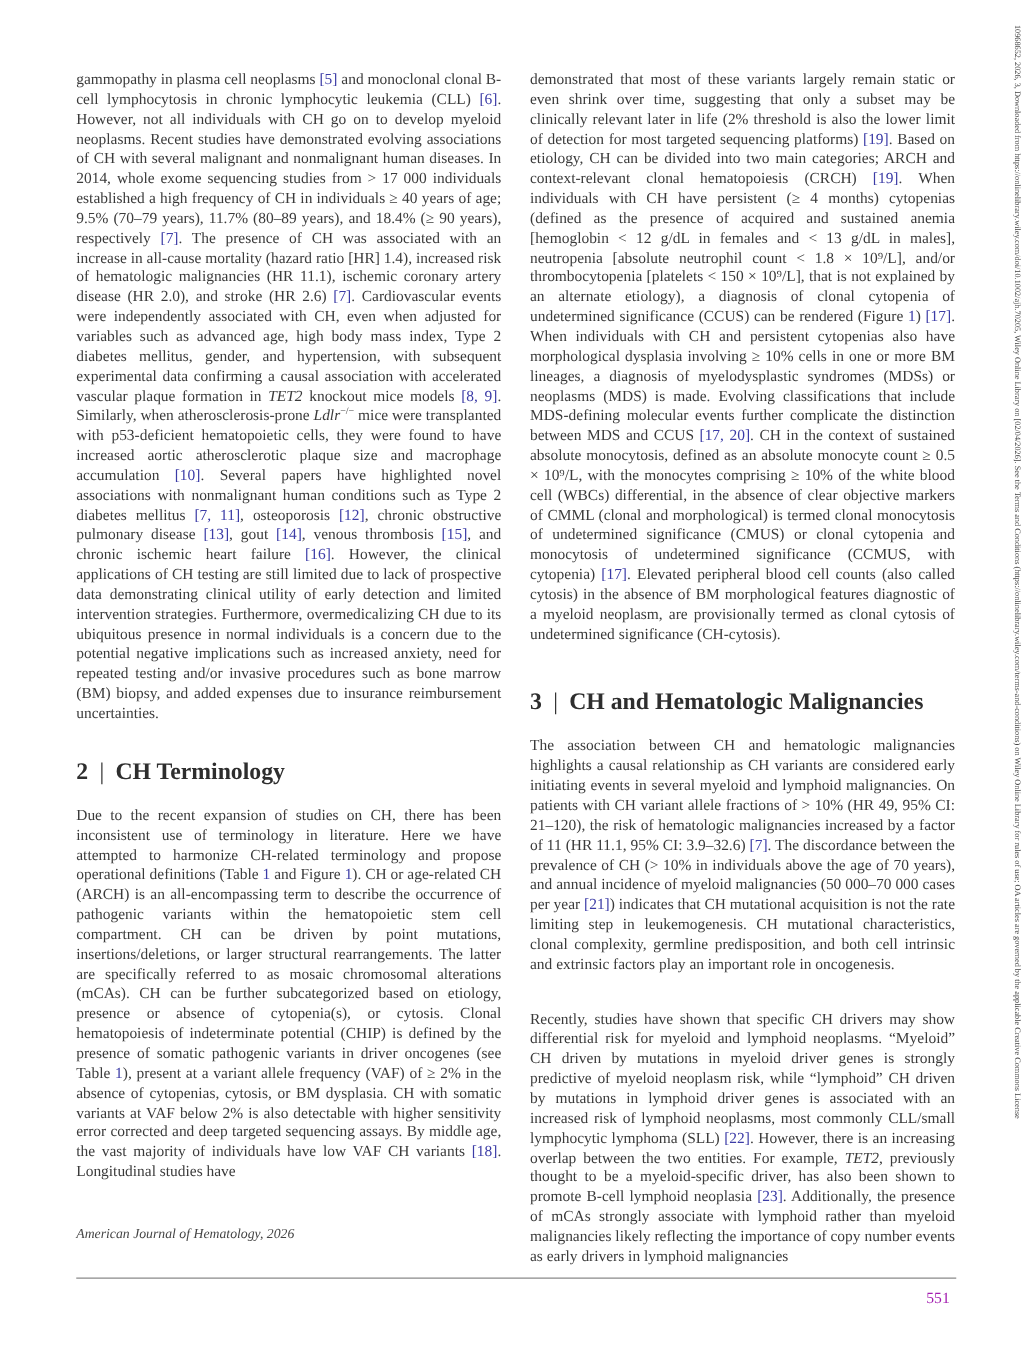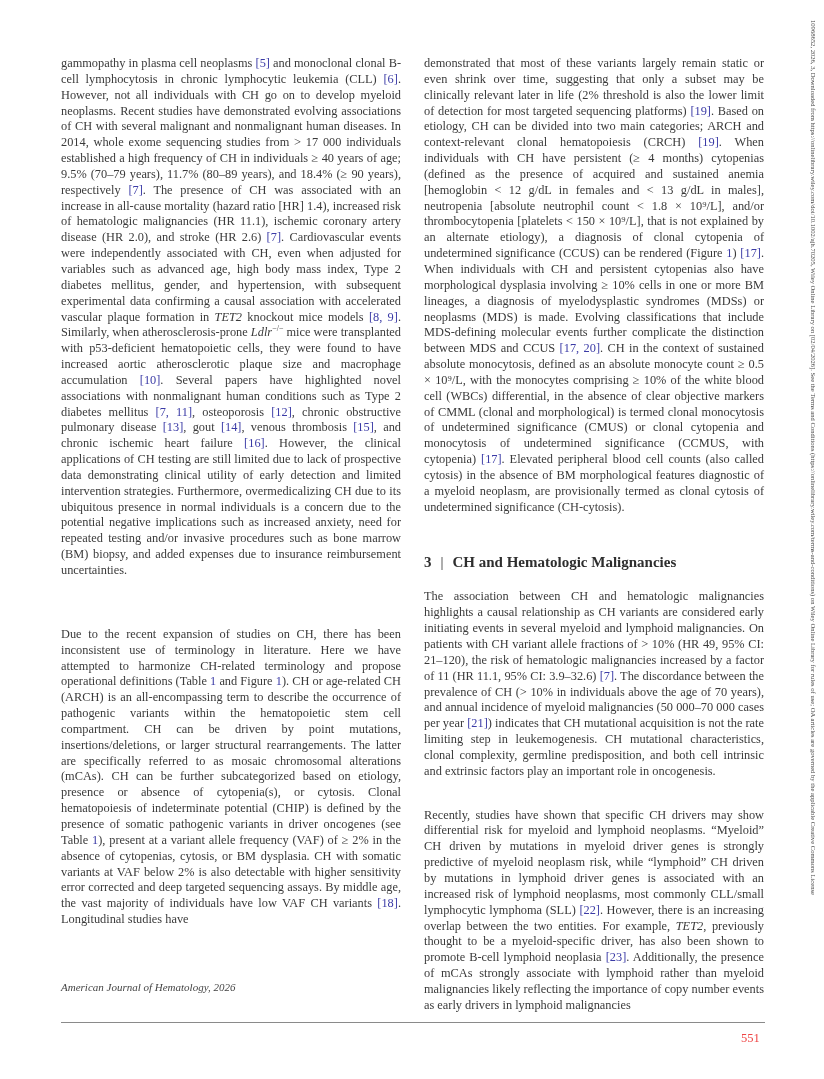--- a/index.html
+++ b/index.html
@@ -6,41 +6,42 @@
   body { width: 824px; height: 1079px; position: relative; overflow: hidden;
          font-family: "Liberation Serif", "DejaVu Serif", serif; color: #3a3a3a; }
   .col { position: absolute; top: 56px; width: 340px; font-size: 12.35px; line-height: 15.85px;
          text-align: justify; hyphens: none; }
   .col.left { left: 61px; }
   .col.right { left: 424px; }
   .para { margin: 0; }
   .para + .para { margin-top: 16px; }
   .gap-before-heading { height: 30px; }
   .gap-after-heading { height: 18px; }
-  .heading { font-weight: bold; font-size: 15px; line-height: 18px; color: #2e2e2e; margin: 0; }
+  .heading { font-weight: bold; font-size: 19px; line-height: 18px; color: #2e2e2e; margin: 0; }
   .heading .sep { display: inline-block; margin: 0 9px; font-weight: normal; }
   .ref { color: #3b3ba6; cursor: pointer; }
   i { font-style: italic; }
   sup { font-size: 8px; line-height: 0; }
   .footer-rule { position: absolute; left: 61px; top: 1022px; width: 704px; height: 1px; background: #8a8a8a; }
   .footer-journal { position: absolute; left: 61px; top: 981px; font-size: 11px; font-style: italic; color: #444; }
-  .footer-page { position: absolute; left: 741px; top: 1031px; font-size: 12.5px; color: #ef4444; }
+  .footer-page { position: absolute; left: 741px; top: 1031px; font-size: 12.5px; color: #a21caf; }
   .side-note { position: absolute; left: 808px; top: 20px; width: 1040px; height: 10px;
                transform-origin: 0 0; transform: rotate(90deg) translateY(-10px);
                font-size: 6.6px; line-height: 10px; color: #444; white-space: nowrap;
                font-family: "Liberation Serif", serif; }
 </style>
 </head>
 <body>
 
 <div class="col left">
   <p class="para"><span>gammopathy in plasma cell neoplasms </span><a class="ref">[5]</a><span> and monoclonal clonal B-cell lymphocytosis in chronic lymphocytic leukemia (CLL) </span><a class="ref">[6]</a><span>. However, not all individuals with CH go on to develop myeloid neoplasms. Recent studies have demonstrated evolving associations of CH with several malignant and nonmalignant human diseases. In 2014, whole exome sequencing studies from &gt; 17 000 individuals established a high frequency of CH in individuals ≥ 40 years of age; 9.5% (70–79 years), 11.7% (80–89 years), and 18.4% (≥ 90 years), respectively </span><a class="ref">[7]</a><span>. The presence of CH was associated with an increase in all-cause mortality (hazard ratio [HR] 1.4), increased risk of hematologic malignancies (HR 11.1), ischemic coronary artery disease (HR 2.0), and stroke (HR 2.6) </span><a class="ref">[7]</a><span>. Cardiovascular events were independently associated with CH, even when adjusted for variables such as advanced age, high body mass index, Type 2 diabetes mellitus, gender, and hypertension, with subsequent experimental data confirming a causal association with accelerated vascular plaque formation in </span><i>TET2</i><span> knockout mice models </span><a class="ref">[8, 9]</a><span>. Similarly, when atherosclerosis-prone </span><i>Ldlr</i><sup>−/−</sup><span> mice were transplanted with p53-deficient hematopoietic cells, they were found to have increased aortic atherosclerotic plaque size and macrophage accumulation </span><a class="ref">[10]</a><span>. Several papers have highlighted novel associations with nonmalignant human conditions such as Type 2 diabetes mellitus </span><a class="ref">[7, 11]</a><span>, osteoporosis </span><a class="ref">[12]</a><span>, chronic obstructive pulmonary disease </span><a class="ref">[13]</a><span>, gout </span><a class="ref">[14]</a><span>, venous thrombosis </span><a class="ref">[15]</a><span>, and chronic ischemic heart failure </span><a class="ref">[16]</a><span>. However, the clinical applications of CH testing are still limited due to lack of prospective data demonstrating clinical utility of early detection and limited intervention strategies. Furthermore, overmedicalizing CH due to its ubiquitous presence in normal individuals is a concern due to the potential negative implications such as increased anxiety, need for repeated testing and/or invasive procedures such as bone marrow (BM) biopsy, and added expenses due to insurance reimbursement uncertainties.</span></p>
 
 
   <div class="gap-before-heading"></div>
+  <h2 class="heading"><span>2</span><span class="sep">|</span><span>CH Terminology</span></h2>
   <div class="gap-after-heading"></div>
 
   <p class="para"><span>Due to the recent expansion of studies on CH, there has been inconsistent use of terminology in literature. Here we have attempted to harmonize CH-related terminology and propose operational definitions (Table </span><a class="ref">1</a><span> and Figure </span><a class="ref">1</a><span>). CH or age-related CH (ARCH) is an all-encompassing term to describe the occurrence of pathogenic variants within the hematopoietic stem cell compartment. CH can be driven by point mutations, insertions/deletions, or larger structural rearrangements. The latter are specifically referred to as mosaic chromosomal alterations (mCAs). CH can be further subcategorized based on etiology, presence or absence of cytopenia(s), or cytosis. Clonal hematopoiesis of indeterminate potential (CHIP) is defined by the presence of somatic pathogenic variants in driver oncogenes (see Table </span><a class="ref">1</a><span>), present at a variant allele frequency (VAF) of ≥ 2% in the absence of cytopenias, cytosis, or BM dysplasia. CH with somatic variants at VAF below 2% is also detectable with higher sensitivity error corrected and deep targeted sequencing assays. By middle age, the vast majority of individuals have low VAF CH variants </span><a class="ref">[18]</a><span>. Longitudinal studies have</span></p>
 </div>
 
 <div class="col right">
   <p class="para"><span>demonstrated that most of these variants largely remain static or even shrink over time, suggesting that only a subset may be clinically relevant later in life (2% threshold is also the lower limit of detection for most targeted sequencing platforms) </span><a class="ref">[19]</a><span>. Based on etiology, CH can be divided into two main categories; ARCH and context-relevant clonal hematopoiesis (CRCH) </span><a class="ref">[19]</a><span>. When individuals with CH have persistent (≥ 4 months) cytopenias (defined as the presence of acquired and sustained anemia [hemoglobin &lt; 12 g/dL in females and &lt; 13 g/dL in males], neutropenia [absolute neutrophil count &lt; 1.8 × 10⁹/L], and/or thrombocytopenia [platelets &lt; 150 × 10⁹/L], that is not explained by an alternate etiology), a diagnosis of clonal cytopenia of undetermined significance (CCUS) can be rendered (Figure </span><a class="ref">1</a><span>) </span><a class="ref">[17]</a><span>. When individuals with CH and persistent cytopenias also have morphological dysplasia involving ≥ 10% cells in one or more BM lineages, a diagnosis of myelodysplastic syndromes (MDSs) or neoplasms (MDS) is made. Evolving classifications that include MDS-defining molecular events further complicate the distinction between MDS and CCUS </span><a class="ref">[17, 20]</a><span>. CH in the context of sustained absolute monocytosis, defined as an absolute monocyte count ≥ 0.5 × 10⁹/L, with the monocytes comprising ≥ 10% of the white blood cell (WBCs) differential, in the absence of clear objective markers of CMML (clonal and morphological) is termed clonal monocytosis of undetermined significance (CMUS) or clonal cytopenia and monocytosis of undetermined significance (CCMUS, with cytopenia) </span><a class="ref">[17]</a><span>. Elevated peripheral blood cell counts (also called cytosis) in the absence of BM morphological features diagnostic of a myeloid neoplasm, are provisionally termed as clonal cytosis of undetermined significance (CH-cytosis).</span></p>
 
   <div style="height:38px"></div>
   <h2 class="heading"><span>3</span><span class="sep">|</span><span>CH and Hematologic Malignancies</span></h2>

